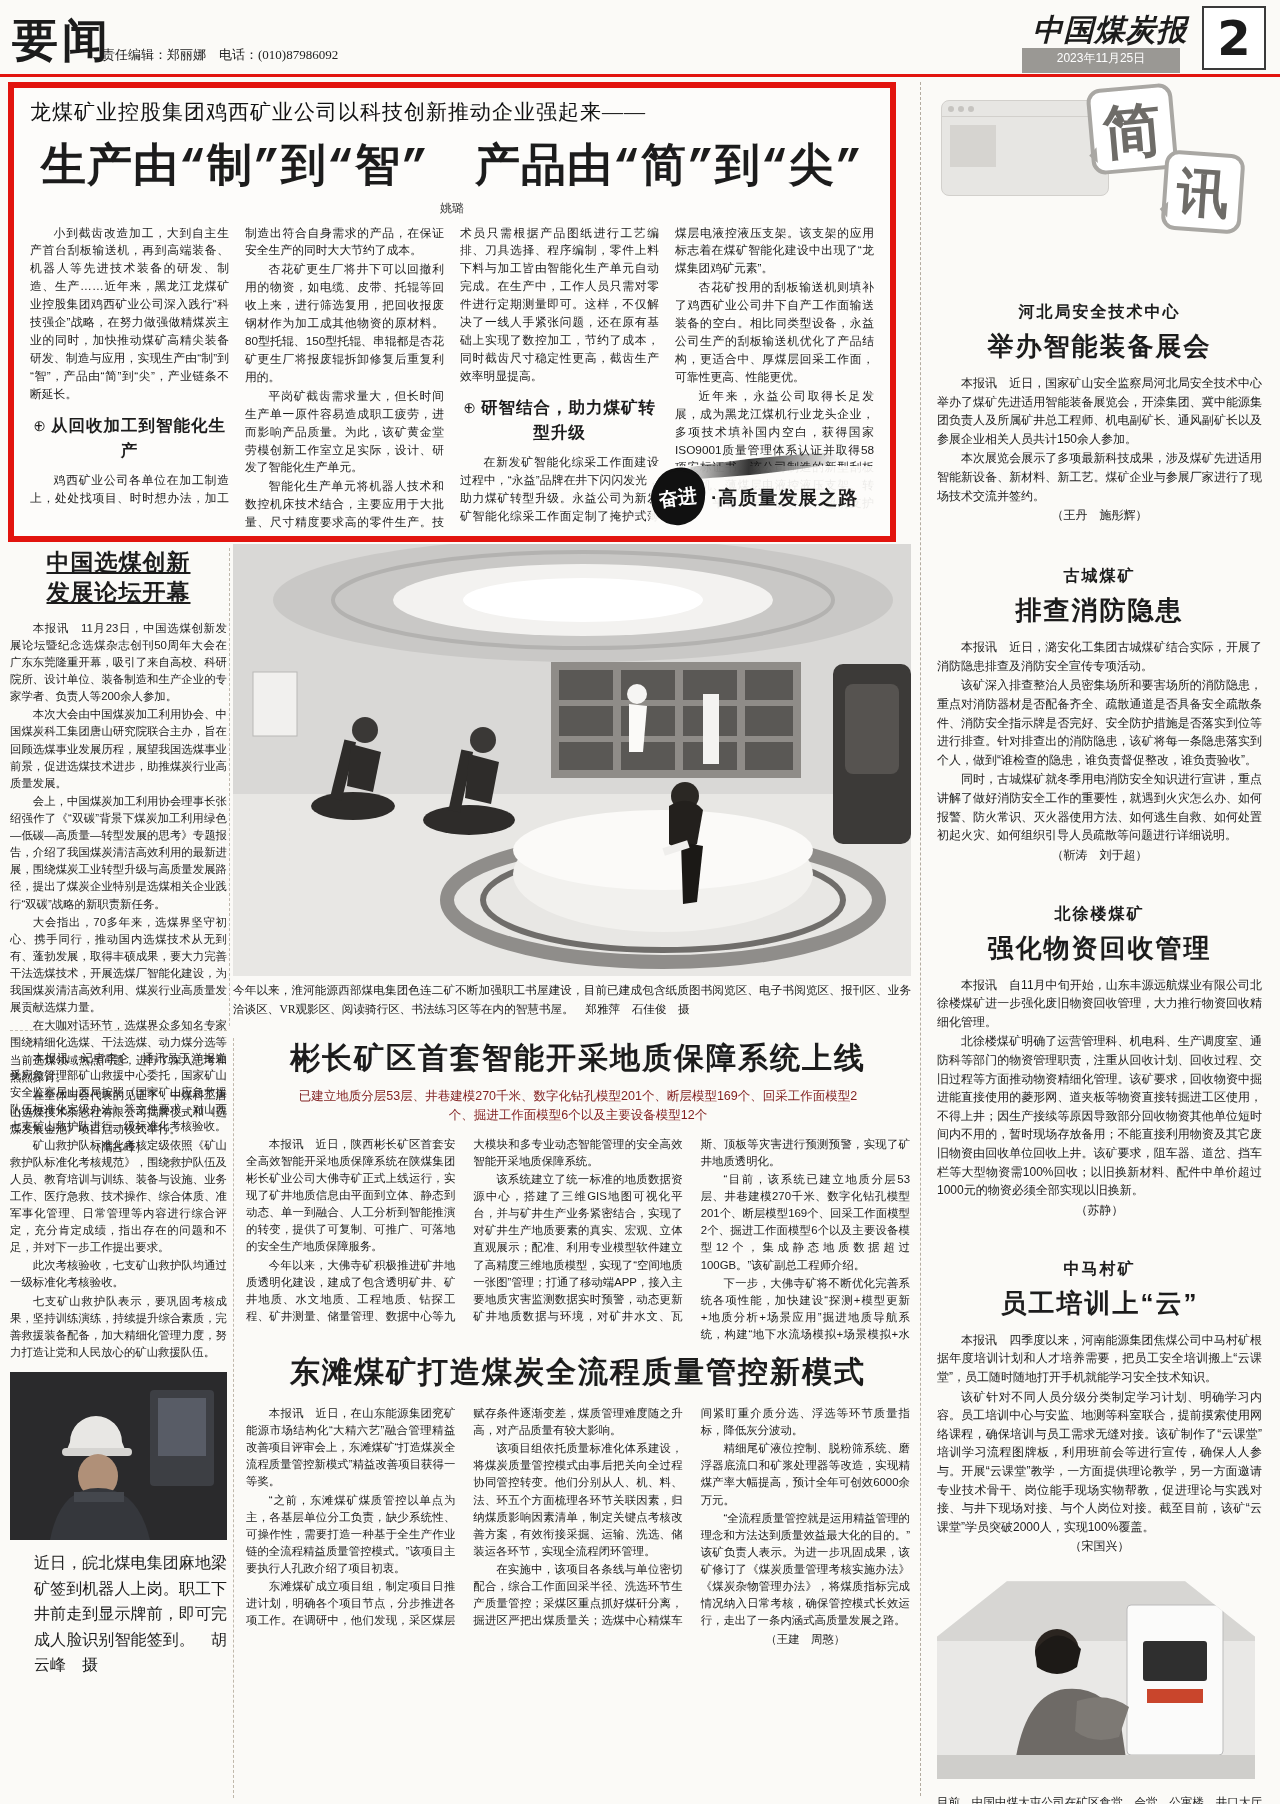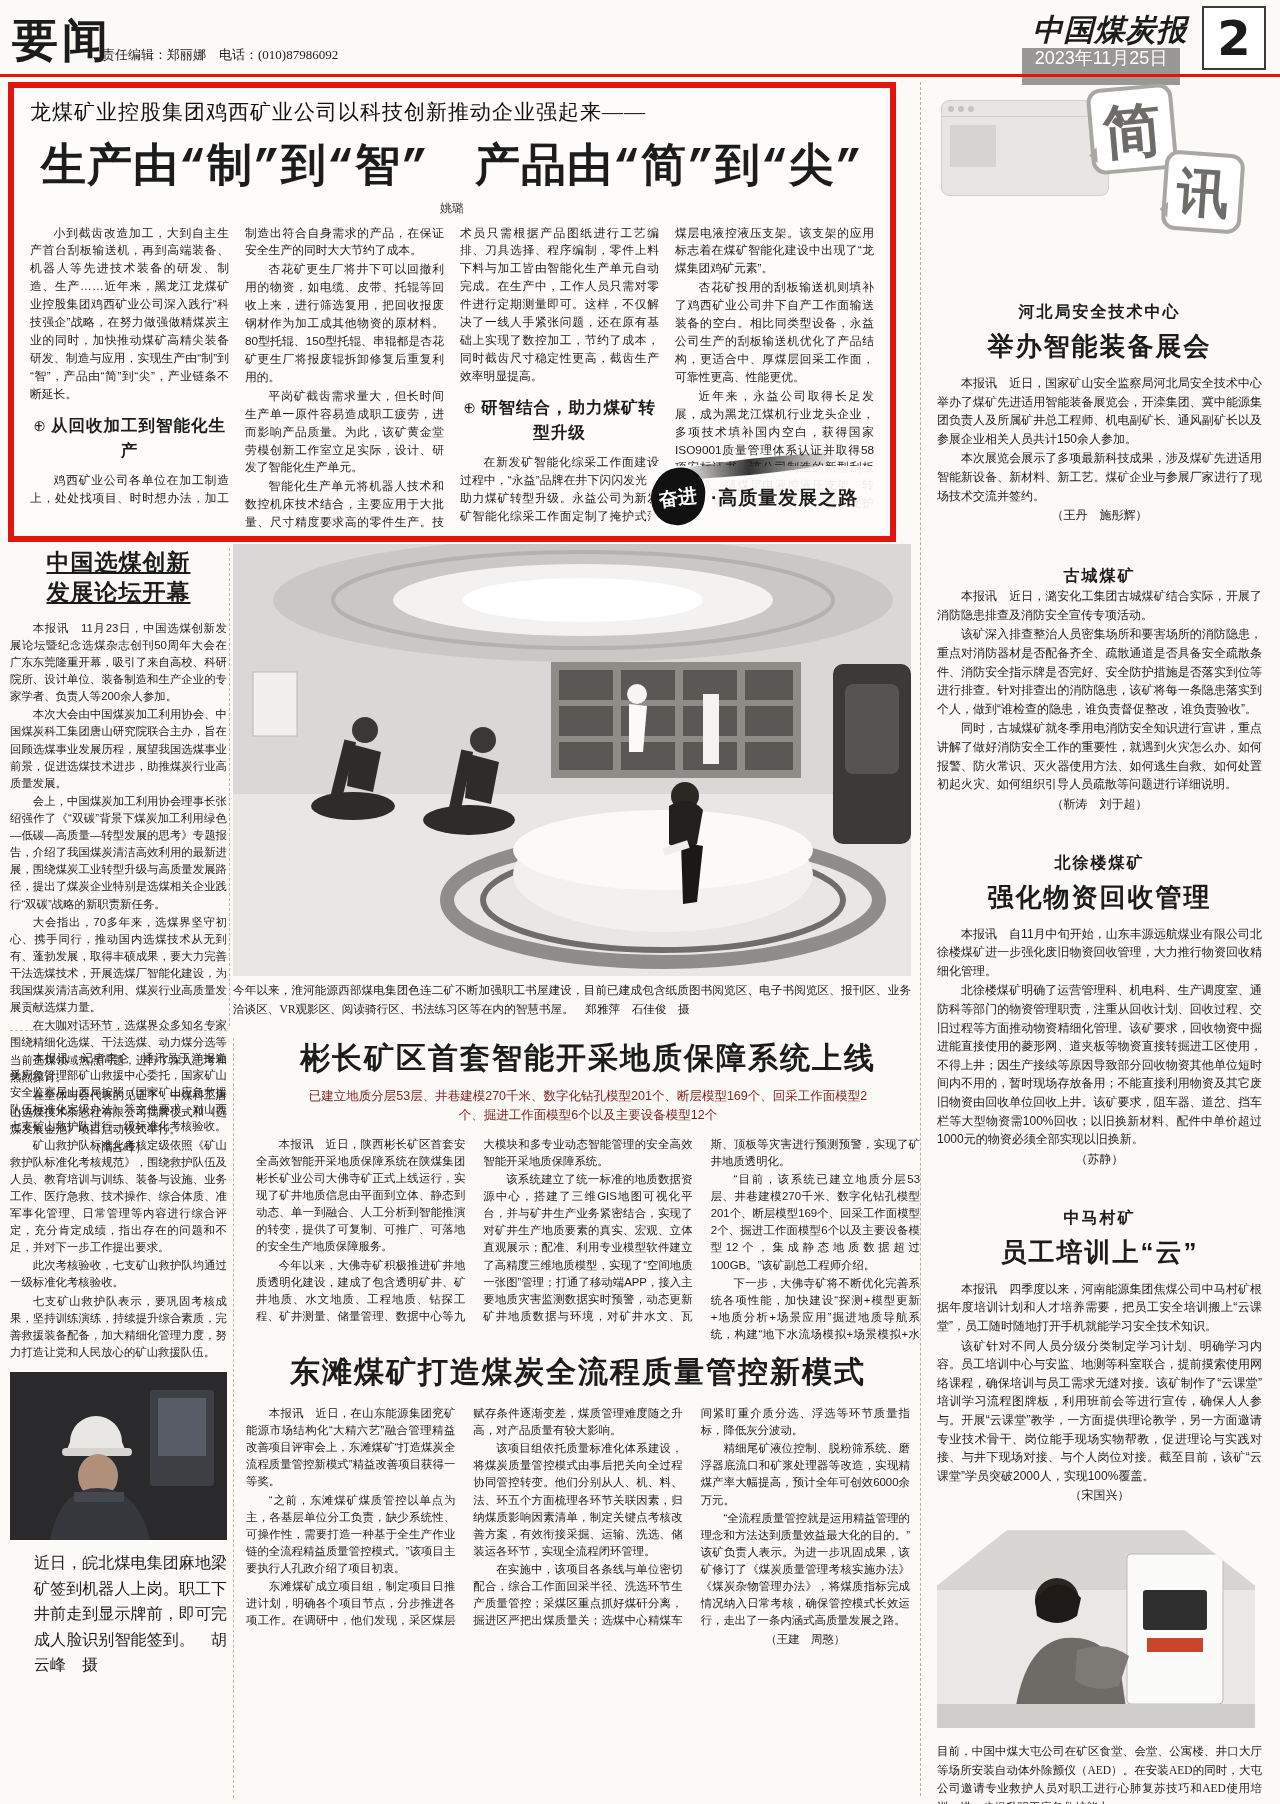--- a/index.html
+++ b/index.html
@@ -7,22 +7,22 @@
   body { font-family:"Liberation Sans", sans-serif; color:#1c1c1c; }
   #paper { position:relative; width:1280px; height:1804px; margin:0 auto; background:#fbfaf7; overflow:hidden; }
 
   .abs { position:absolute; }
 
   
   #hd-section { left:12px; top:10px; font-size:46px; font-weight:900; letter-spacing:4px; }
   #hd-editor  { left:102px; top:46px; font-size:13px; color:#222; font-family:"Liberation Serif", serif; }
   #hd-mast    { left:1020px; top:10px; width:180px; font-size:30px; font-weight:900; font-style:italic;
                 font-family:"DejaVu Serif", serif; text-align:center; letter-spacing:1px; }
-  #hd-date    { left:1022px; top:48px; width:158px; height:37px; background:#9a9894; color:#fff;
-                font-size:18px; text-align:center; line-height:21px; }
+  #hd-date    { left:1022px; top:48px; width:158px; height:25px; background:#9a9894; color:#fff;
+                font-size:12px; text-align:center; line-height:21px; }
   #hd-pagebox { left:1202px; top:6px; width:64px; height:64px; border:2px solid #3a3a3a; background:#fff;
                 text-align:center; }
   #hd-pagebox .num { font-size:48px; font-weight:700; line-height:60px; font-family:"DejaVu Sans", sans-serif; }
   #hd-rule { left:0; top:74px; width:1280px; height:3px; background:#e2140e; }
 
   
   #lead { left:8px; top:82px; width:888px; height:460px; border:6px solid #e2140e; background:#fdfcfa; padding:10px 16px 8px; }
   #lead .kicker { font-size:21px; letter-spacing:1px; color:#111; font-family:"Liberation Serif", serif; }
   #lead .headline { font-size:45px; font-weight:900; letter-spacing:1px; text-align:center; margin-top:18px; line-height:1.1;font-family:Liberation Mono, monospace; }
   #lead .byline { text-align:center; font-size:12px; margin:6px 0 8px; color:#333; }
@@ -78,21 +78,21 @@
 
   
   #shanxi { left:10px; top:1040px; width:217px; }
   #shanxi .atitle { font-size:22px; font-weight:900; text-align:center; white-space:pre-line; line-height:1.35; letter-spacing:1px; }
   #shanxi .body { margin-top:10px; font-size:11.4px; line-height:1.5; text-align:justify; }
   #photo-left { margin-top:10px; width:217px; height:168px; }
   #photo-left-cap { margin-top:6px; font-size:16px; line-height:1.6; text-align:justify; font-family:Liberation Sans, sans-serif;margin-left:24px; }
   #vd2 { left:233px; top:1038px; width:0; height:760px; border-left:1px dashed #c0b8ab; }
 
   
-  #binchang { left:256px; top:1038px; width:664px; }
+  #binchang { left:246px; top:1038px; width:664px; }
   #binchang .atitle { font-size:30px; font-weight:900; text-align:center; letter-spacing:2px; }
   #binchang .sub { width:560px; margin:8px auto 10px; font-size:12.5px; line-height:1.55; text-align:center; color:#7f1d1d; }
   #binchang .cols3 { column-count:3; column-gap:18px; height:212px; font-size:11.4px; line-height:1.5; overflow:hidden; }
 
   
   #dongtan { left:246px; top:1352px; width:664px; }
   #dongtan .atitle { font-size:30px; font-weight:900; text-align:center; letter-spacing:2px; }
   #dongtan .cols3 { margin-top:12px; column-count:3; column-gap:18px; height:392px; font-size:11.4px; line-height:1.5; overflow:hidden; }
 </style>
 </head>
@@ -151,20 +151,21 @@
       <div class="btitle">举办智能装备展会</div>
       <div class="body">
           <p class="para">本报讯　近日，国家矿山安全监察局河北局安全技术中心举办了煤矿先进适用智能装备展览会，开滦集团、冀中能源集团负责人及所属矿井总工程师、机电副矿长、通风副矿长以及参展企业相关人员共计150余人参加。</p>
           <p class="para">本次展览会展示了多项最新科技成果，涉及煤矿先进适用智能新设备、新材料、新工艺。煤矿企业与参展厂家进行了现场技术交流并签约。</p>
         </div>
       <div class="sig" style="font-size:12px">（王丹　施彤辉）</div>
     </div>
 
     <div class="brief" style="margin-top:42px">
       <div class="org">古城煤矿</div>
+      <div class="btitle">排查消防隐患</div>
       <div class="body">
           <p class="para">本报讯　近日，潞安化工集团古城煤矿结合实际，开展了消防隐患排查及消防安全宣传专项活动。</p>
           <p class="para">该矿深入排查整治人员密集场所和要害场所的消防隐患，重点对消防器材是否配备齐全、疏散通道是否具备安全疏散条件、消防安全指示牌是否完好、安全防护措施是否落实到位等进行排查。针对排查出的消防隐患，该矿将每一条隐患落实到个人，做到“谁检查的隐患，谁负责督促整改，谁负责验收”。</p>
           <p class="para">同时，古城煤矿就冬季用电消防安全知识进行宣讲，重点讲解了做好消防安全工作的重要性，就遇到火灾怎么办、如何报警、防火常识、灭火器使用方法、如何逃生自救、如何处置初起火灾、如何组织引导人员疏散等问题进行详细说明。</p>
         </div>
       <div class="sig" style="font-size:12px">（靳涛　刘于超）</div>
     </div>
 
     <div class="brief" style="margin-top:40px">
       <div class="org">北徐楼煤矿</div>

